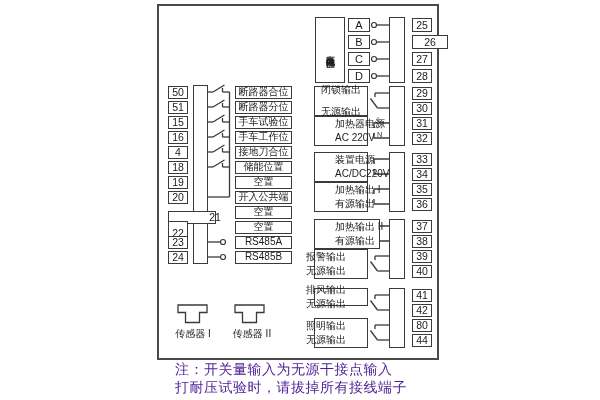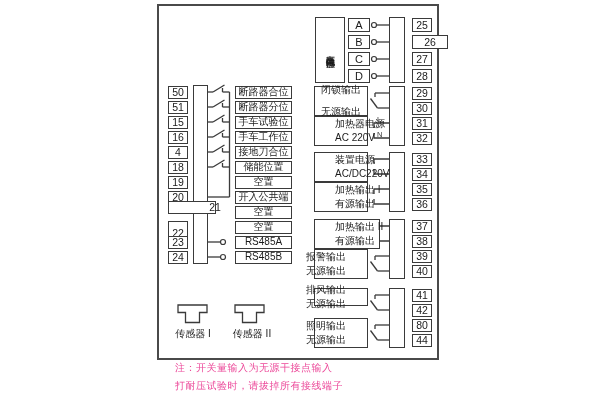--- a/index.html
+++ b/index.html
@@ -11,21 +11,21 @@
   .num{font-size:10.5px;line-height:1;}
   .lbl{font-size:10px;line-height:1;white-space:nowrap;}
   .phase{font-size:11px;line-height:1;}
   .grp{font-size:10px;line-height:14px;display:flex;flex-direction:column;justify-content:center;white-space:nowrap;}
   .grp.al-left{align-items:flex-start;padding-left:20px;}
   .grp.al-right{align-items:flex-end;padding-right:21px;}
   .grp.al-center{align-items:center;}
   .vtext{writing-mode:vertical-rl;text-orientation:upright;font-size:9.3px;letter-spacing:0.6px;
          display:flex;align-items:center;justify-content:center;}
   .sensor-lbl{position:absolute;font-size:10px;text-align:center;white-space:nowrap;}
-  .note{position:absolute;font-size:10px;letter-spacing:0.5px;color:#ec4899;white-space:nowrap;text-align:right;}
+  .note{position:absolute;font-size:14px;letter-spacing:0.5px;color:#4c1d95;white-space:nowrap;text-align:right;}
   svg.overlay{position:absolute;left:0;top:0;pointer-events:none;}
 </style>
 </head>
 <body>
 
 <div class="canvas">
 
   <div class="outer" style="left:157px;top:4px;width:282px;height:356px;"></div>
 
   <svg class="overlay" id="wires" width="600" height="400" viewBox="0 0 600 400">
@@ -183,21 +183,21 @@
       <div class="box cell num" style="left: 168px; top: 130.5px; width: 20px; height: 13px;">16</div>
       <div class="box cell lbl" style="left: 235px; top: 130.5px; width: 57px; height: 13px;">手车工作位</div>
       <div class="box cell num" style="left: 168px; top: 145.5px; width: 20px; height: 13px;">4</div>
       <div class="box cell lbl" style="left: 235px; top: 145.5px; width: 57px; height: 13px;">接地刀合位</div>
       <div class="box cell num" style="left: 168px; top: 160.5px; width: 20px; height: 13px;">18</div>
       <div class="box cell lbl" style="left: 235px; top: 160.5px; width: 57px; height: 13px;">储能位置</div>
       <div class="box cell num" style="left: 168px; top: 175.5px; width: 20px; height: 13px;">19</div>
       <div class="box cell lbl" style="left: 235px; top: 175.5px; width: 57px; height: 13px;">空置</div>
       <div class="box cell num" style="left: 168px; top: 190.5px; width: 20px; height: 13px;">20</div>
       <div class="box cell lbl" style="left: 235px; top: 190.5px; width: 57px; height: 13px;">开入公共端</div>
-      <div class="box cell num" style="left: 168px; top: 201px; width: 20px; height: 13px; padding-left: 46px;">21</div>
+      <div class="box cell num" style="left: 168px; top: 211px; width: 20px; height: 13px; padding-left: 46px;">21</div>
       <div class="box cell lbl" style="left: 235px; top: 205.5px; width: 57px; height: 13px;">空置</div>
       <div class="box cell num" style="left: 168px; top: 220.5px; width: 20px; height: 25px;">22</div>
       <div class="box cell lbl" style="left: 235px; top: 220.5px; width: 57px; height: 13px;">空置</div>
       <div class="box cell num" style="left: 168px; top: 235.5px; width: 20px; height: 13px;">23</div>
       <div class="box cell lbl" style="left: 235px; top: 235.5px; width: 57px; height: 13px;">RS485A</div>
       <div class="box cell num" style="left: 168px; top: 250.5px; width: 20px; height: 13px;">24</div>
       <div class="box cell lbl" style="left: 235px; top: 250.5px; width: 57px; height: 13px;">RS485B</div>
       <div class="box cell phase" style="left: 348px; top: 18px; width: 22px; height: 14px;">A</div>
       <div class="box cell num" style="left: 412px; top: 18px; width: 20px; height: 14px;">25</div>
       <div class="box cell phase" style="left: 348px; top: 35px; width: 22px; height: 14px;">B</div>

